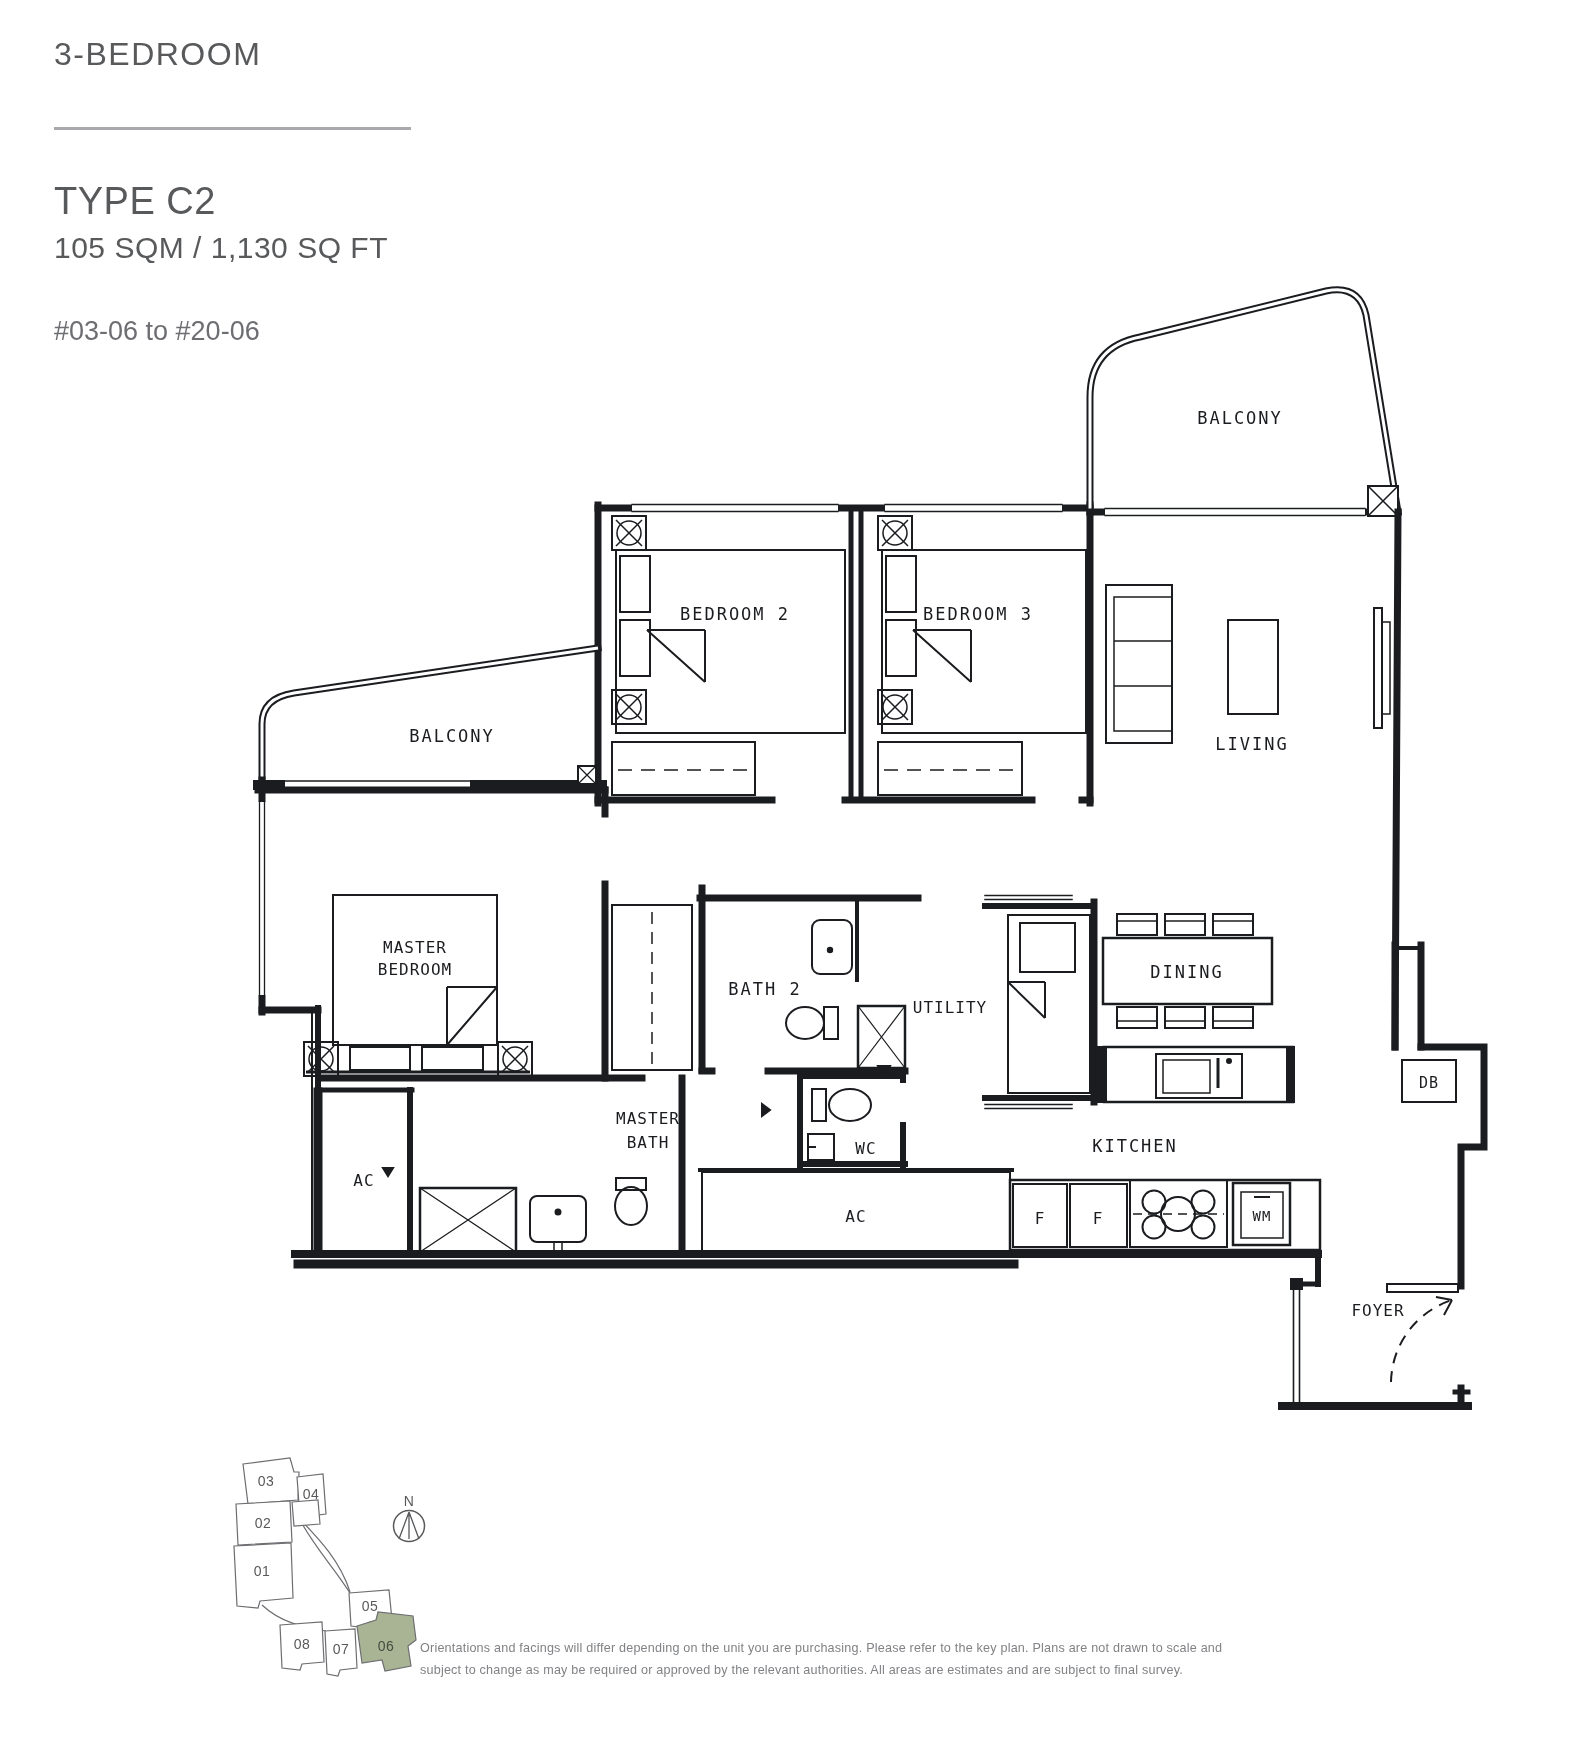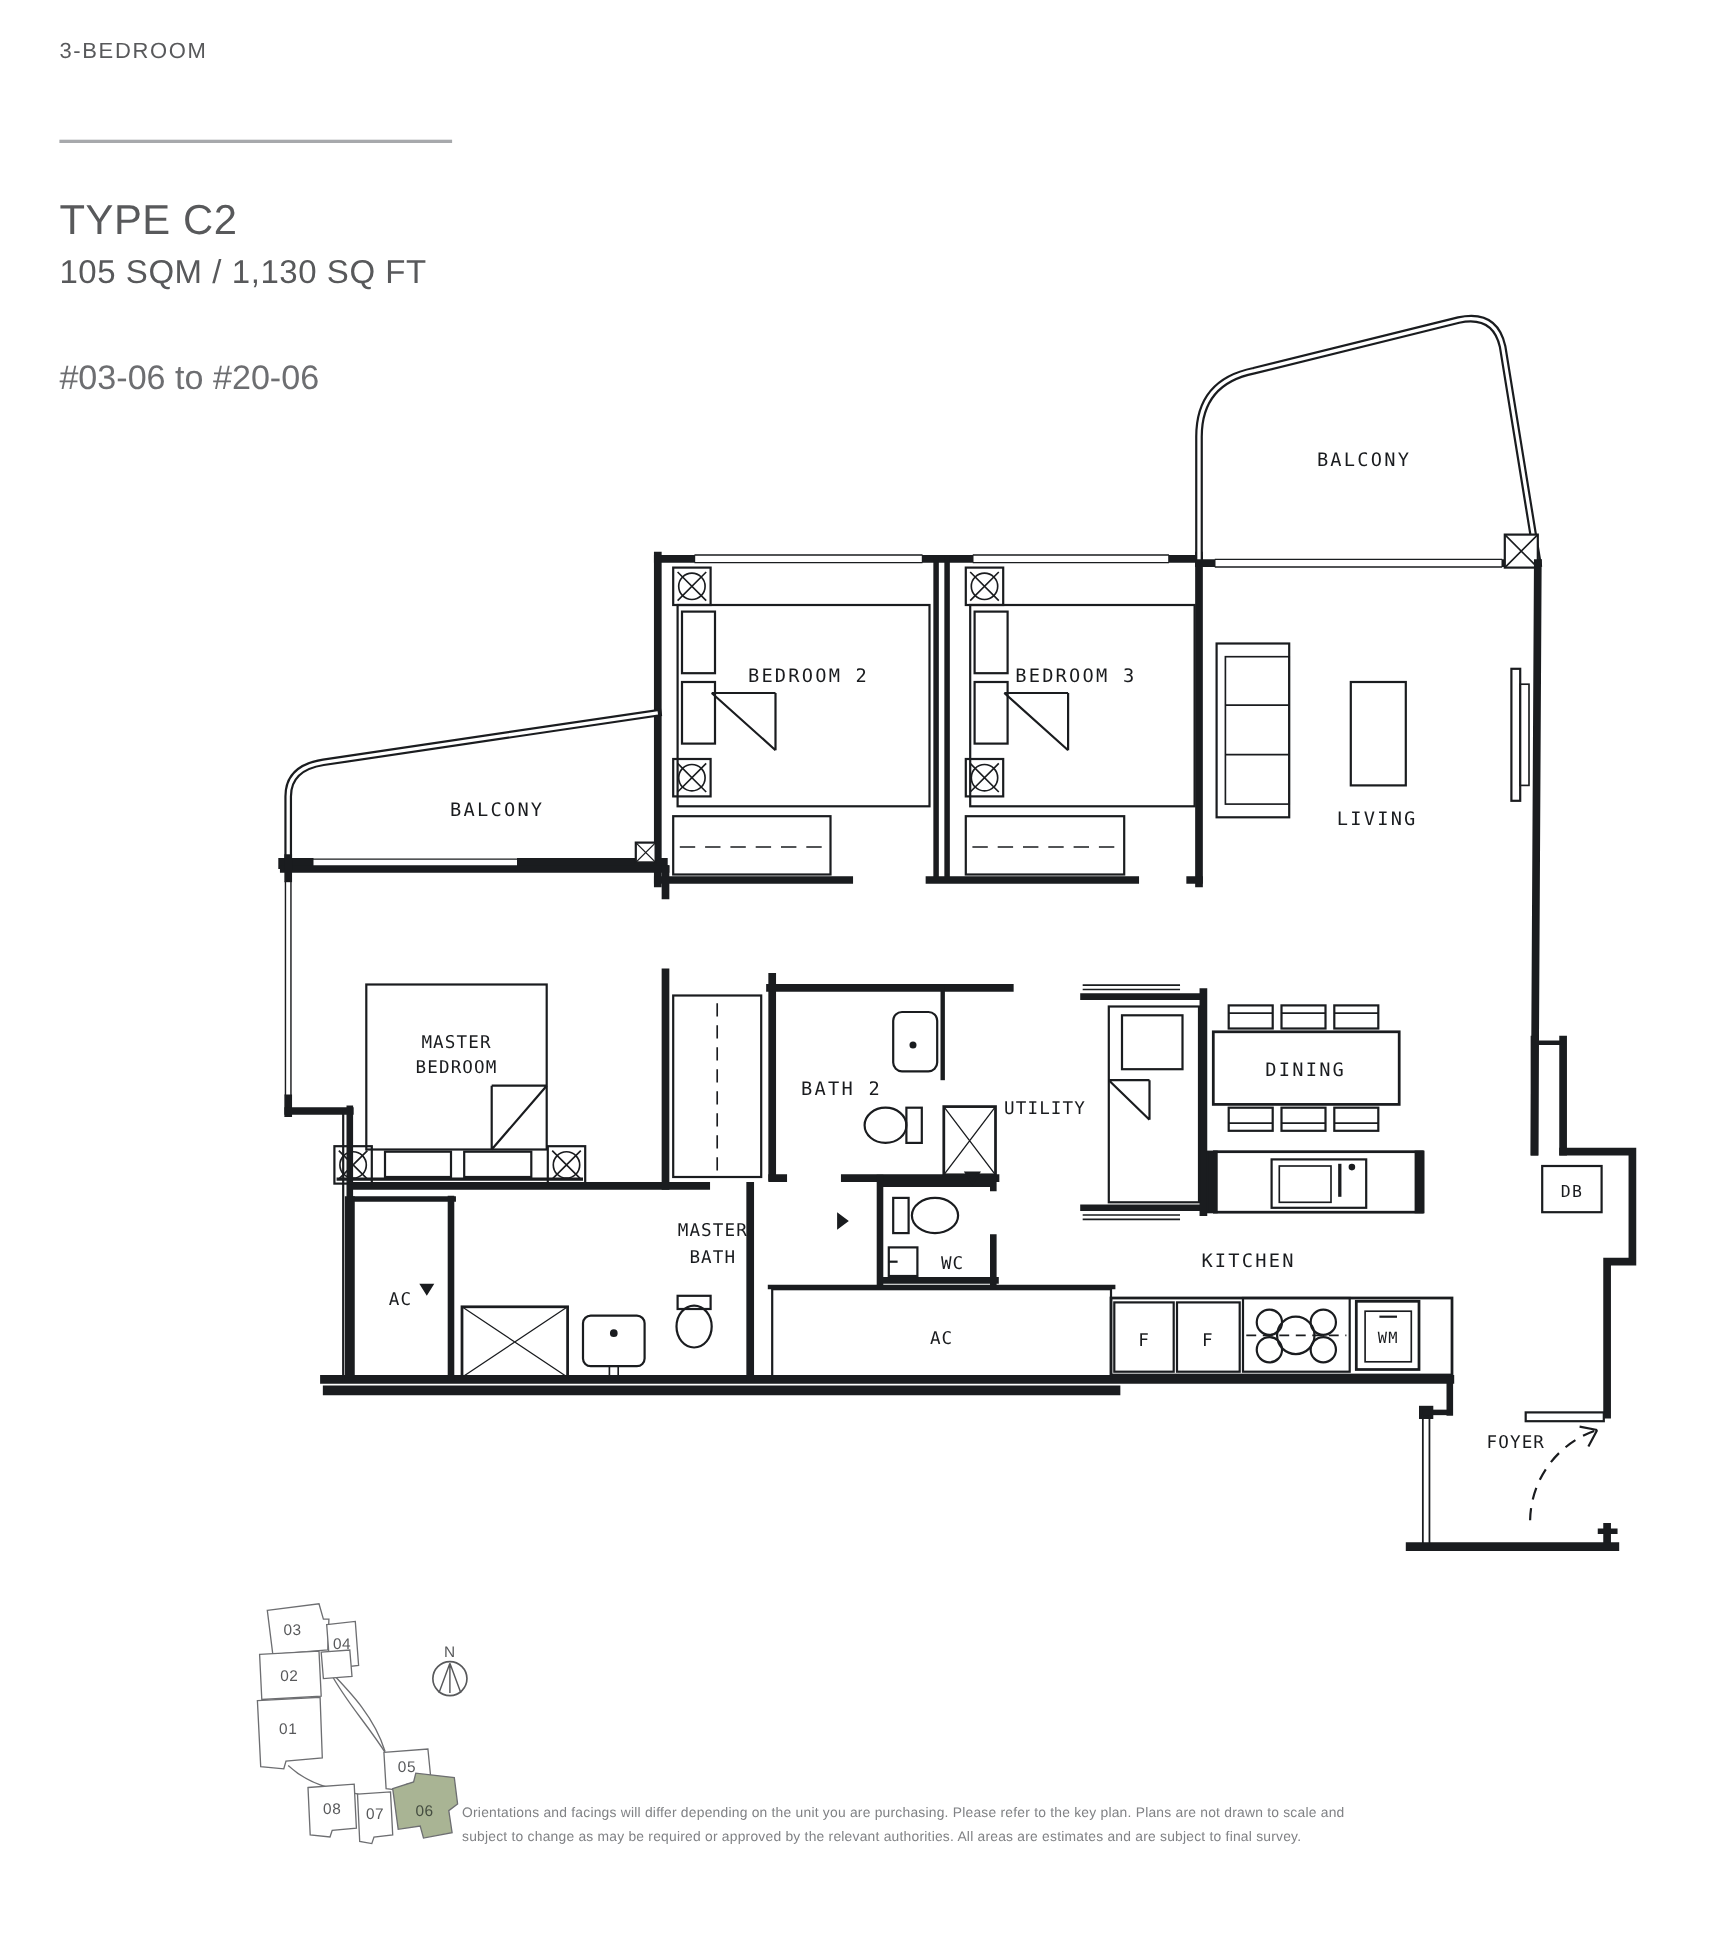--- a/index.html
+++ b/index.html
@@ -1,23 +1,23 @@
 <!DOCTYPE html>
 <html><head>
 <meta charset="utf-8">
 <style>
   html,body{margin:0;padding:0;background:#ffffff;}
   body{width:1576px;height:1760px;position:relative;overflow:hidden;
        font-family:"Liberation Sans", sans-serif;}
   .hdr{position:absolute;left:54px;color:#58595b;}
-  #cat{top:36px;font-size:20px;letter-spacing:1.5px;}
+  #cat{top:36px;font-size:32px;letter-spacing:1.5px;}
   #rule{position:absolute;left:54px;top:127px;width:357px;height:3px;background:#a7a9ac;}
   #typ{top:180px;font-size:38px;letter-spacing:.5px;}
   #area{top:231px;font-size:30px;letter-spacing:.5px;}
-  #units{top:326px;font-size:31px;color:#6d6e71;}
+  #units{top:316px;font-size:27px;color:#6d6e71;}
   svg text{font-family:"DejaVu Sans Mono", monospace;fill:#1a1c1f;}
   .rlabel{font-size:17px;letter-spacing:2px;text-anchor:middle;}
   .slabel{font-size:16px;letter-spacing:1px;text-anchor:middle;}
   .halo{stroke:#ffffff;stroke-width:5px;paint-order:stroke;}
   .kp-num{font-family:"Liberation Sans", sans-serif;font-size:14px;fill:#58595b;text-anchor:middle;letter-spacing:.5px;}
   .disc{font-family:"Liberation Sans", sans-serif;font-size:12.6px;fill:#808285;letter-spacing:.2px;}
   .w{stroke:#1a1c1f;fill:none;stroke-linecap:square;}
   .f2{stroke:#1a1c1f;fill:none;stroke-width:2px;}
 </style>
 </head>

